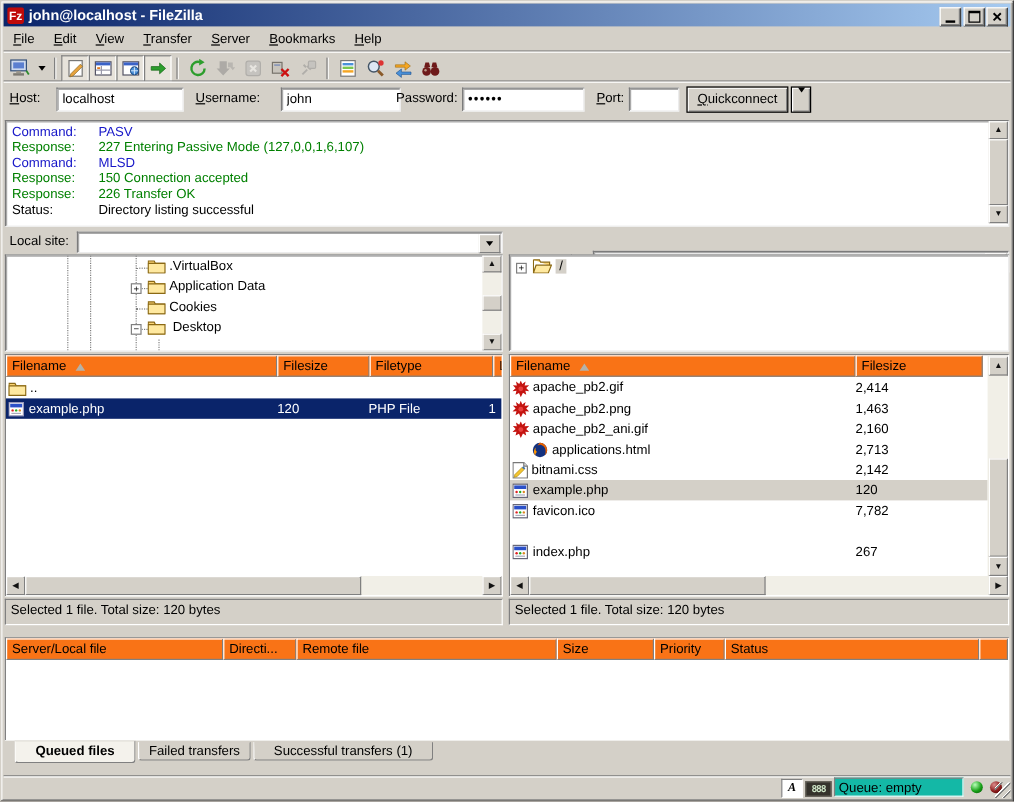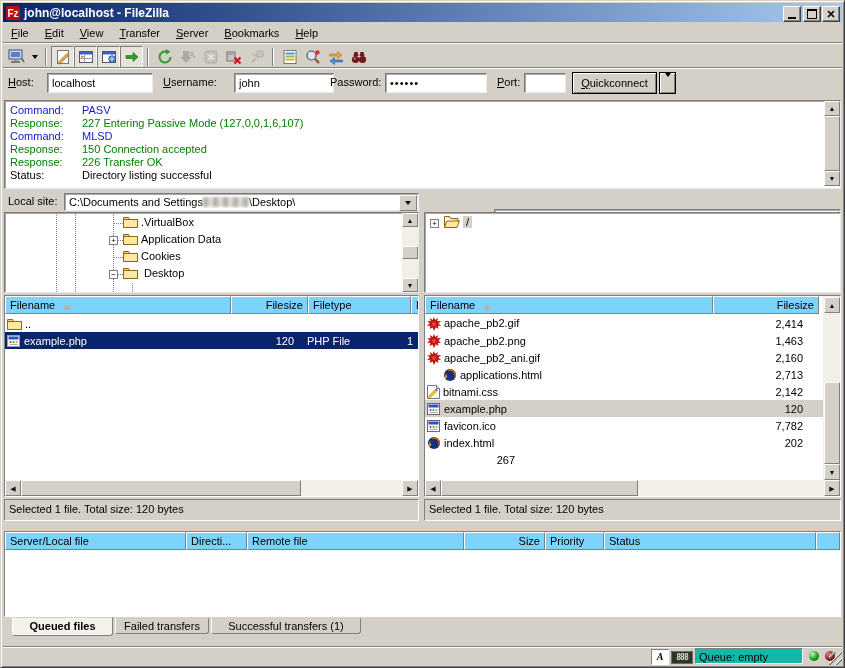--- a/index.html
+++ b/index.html
@@ -33,25 +33,25 @@
          box-shadow:inset 1px 1px 0 #fff,inset -1px -1px 0 #808080;text-align:center;line-height:20px}
   .qcbtn::first-letter{text-decoration:underline}
   .logline{height:13px;line-height:13px;white-space:nowrap}
   .loglabel{display:inline-block;width:72px}
   .cmd{color:#1616c8}.resp{color:#008000}.stat{color:#000}
   .sitebar-label{position:absolute;top:2px}
   .combo{position:absolute;top:0;height:18px;box-sizing:border-box}
   .combo .val{position:absolute;left:4px;top:2px;white-space:nowrap;overflow:hidden}
   .combobtn{position:absolute;right:1px;top:1px;width:16px;height:14px;background:#d4d0c8;
             border:1px solid;border-color:#fff #808080 #808080 #fff;display:flex;align-items:center;justify-content:center}
-  .hdr{position:absolute;top:0;height:18px;box-sizing:border-box;background:#7dd3fc;
+  .hdr{position:absolute;top:0;height:18px;box-sizing:border-box;background:#f97316;
        border:1px solid;border-color:#fff #808080 #808080 #fff;padding:2px 4px;white-space:nowrap;overflow:hidden}
   .row{position:absolute;height:17px;display:flex;align-items:center;white-space:nowrap}
   .cell{box-sizing:border-box;overflow:hidden;flex:none}
-  .num{text-align:right}
+  .num{text-align:left}
   .sel-act{background:#0a246a;color:#fff}
   .sel-inact{background:#d4d0c8}
   .sortarrow{display:inline-block;width:0;height:0;border:4px solid transparent;border-bottom:6px solid #b5b1a8;margin-left:8px;vertical-align:-1px}
   .exp{position:absolute;width:9px;height:9px;background:#fff;border:1px solid #808080;
        font:8px/8px "Liberation Sans",sans-serif;text-align:center;box-sizing:border-box}
   .dotv{position:absolute;width:0;border-left:1px dotted #808080}
   .doth{position:absolute;height:0;border-top:1px dotted #808080}
   .sb{position:absolute;background:#f1efe7}
   .sbbtn{position:absolute;background:#d4d0c8;border:1px solid;border-color:#fff #808080 #808080 #fff;
          box-sizing:border-box;display:flex;align-items:center;justify-content:center;font-size:7px;line-height:7px;color:#111}
@@ -270,21 +270,20 @@
   <div class="sb" style="right:0;top:0;width:16px;height:85px">
     <div class="sbbtn" style="left:0;top:0;width:16px;height:15px">▲</div>
     <div class="sbthumb" style="left:0;top:15px;width:16px;height:55px"></div>
     <div class="sbbtn" style="left:0;bottom:0;width:16px;height:15px">▼</div>
   </div>
 </div>
 
 <div class="abs" style="left:4px;top:193px;width:415px;height:18px">
   <span class="sitebar-label" style="left:4px">Local site:</span>
   <div class="combo field" style="left:60px;width:355px">
-    <span class="val"><span>C:\Documents and Settings</span><span class="blurred"></span><span>\Desktop\</span></span>
     <span class="combobtn">
         <span class="ddarrow" style="margin-top:3px"></span>
       </span>
   </div>
 </div>
 
 <div class="abs" style="left:424px;top:209px;width:417px;height:30px">
   <span class="sitebar-label" style="left:4px">Remote site:</span>
   <div class="combo field" style="left:70px;width:347px">
     <span class="val">/</span>
@@ -503,34 +502,34 @@
             <circle cx="3.5" cy="8" r="1" fill="#d22"></circle>
             <circle cx="6.5" cy="8" r="1" fill="#2a2"></circle>
             <circle cx="9.5" cy="8" r="1" fill="#d82"></circle>
             <rect x="2.5" y="10" width="8" height="1" fill="#aab"></rect>
           </svg>
         </span>
       <span>favicon.ico</span>
     </span>
     <span class="cell num" style="width:100px;padding-right:10px">7,782</span>
   </div>
-  <div class="row" style="left:0;top:138px;width:398px">
+  <div class="row" style="left:0;top:155px;width:398px">
     <span class="cell" style="width:288px;display:flex;align-items:center;gap:3px;padding-left:2px">
       <span class="icon">
           <svg width="14" height="14" viewBox="0 0 14 14">
-            <circle cx="7" cy="7" r="6" fill="#14317e"></circle>
-            <path d="M7 1a6 6 0 016 6c0 2-1 3.6-2 4.4C12.2 9 12 4 8.5 3 7 2.5 6 2.6 5 3.4 5.6 2 6.3 1.2 7 1z" fill="#e66000"></path>
-            <path d="M3 11.5C1.6 10 1.6 6.5 3.5 5c-.6 2 0 3 1 3.5-1 1-1.2 2-1.5 3z" fill="#ff9500"></path>
-          </svg>
-        </span>
-      <span>index.html</span>
-    </span>
-    <span class="cell num" style="width:100px;padding-right:10px">202</span>
-  </div>
-  <div class="row" style="left:0;top:155px;width:398px">
+            <rect x=".5" y="1.5" width="12" height="11" fill="#fff" stroke="#667"></rect>
+            <rect x="1.5" y="2.5" width="10" height="3" fill="#2b50c8"></rect>
+            <circle cx="3.5" cy="8" r="1" fill="#d22"></circle>
+            <circle cx="6.5" cy="8" r="1" fill="#2a2"></circle>
+            <circle cx="9.5" cy="8" r="1" fill="#d82"></circle>
+            <rect x="2.5" y="10" width="8" height="1" fill="#aab"></rect>
+          </svg>
+        </span>
+      <span>index.php</span>
+    </span>
     <span class="cell num" style="width:100px;padding-right:10px">267</span>
   </div>
 
   <div class="sb" style="right:0;top:0;width:17px;height:184px">
     <div class="sbbtn" style="left:1px;top:1px;width:16px;height:16px">▲</div>
     <div class="sbthumb" style="left:1px;top:86px;width:16px;height:82px"></div>
     <div class="sbbtn" style="left:1px;bottom:0;width:16px;height:16px">▼</div>
   </div>
   <div class="sb" style="left:0;bottom:0;width:415px;height:16px">
     <div class="sbbtn" style="left:0;top:0;width:16px;height:16px">◀</div>

